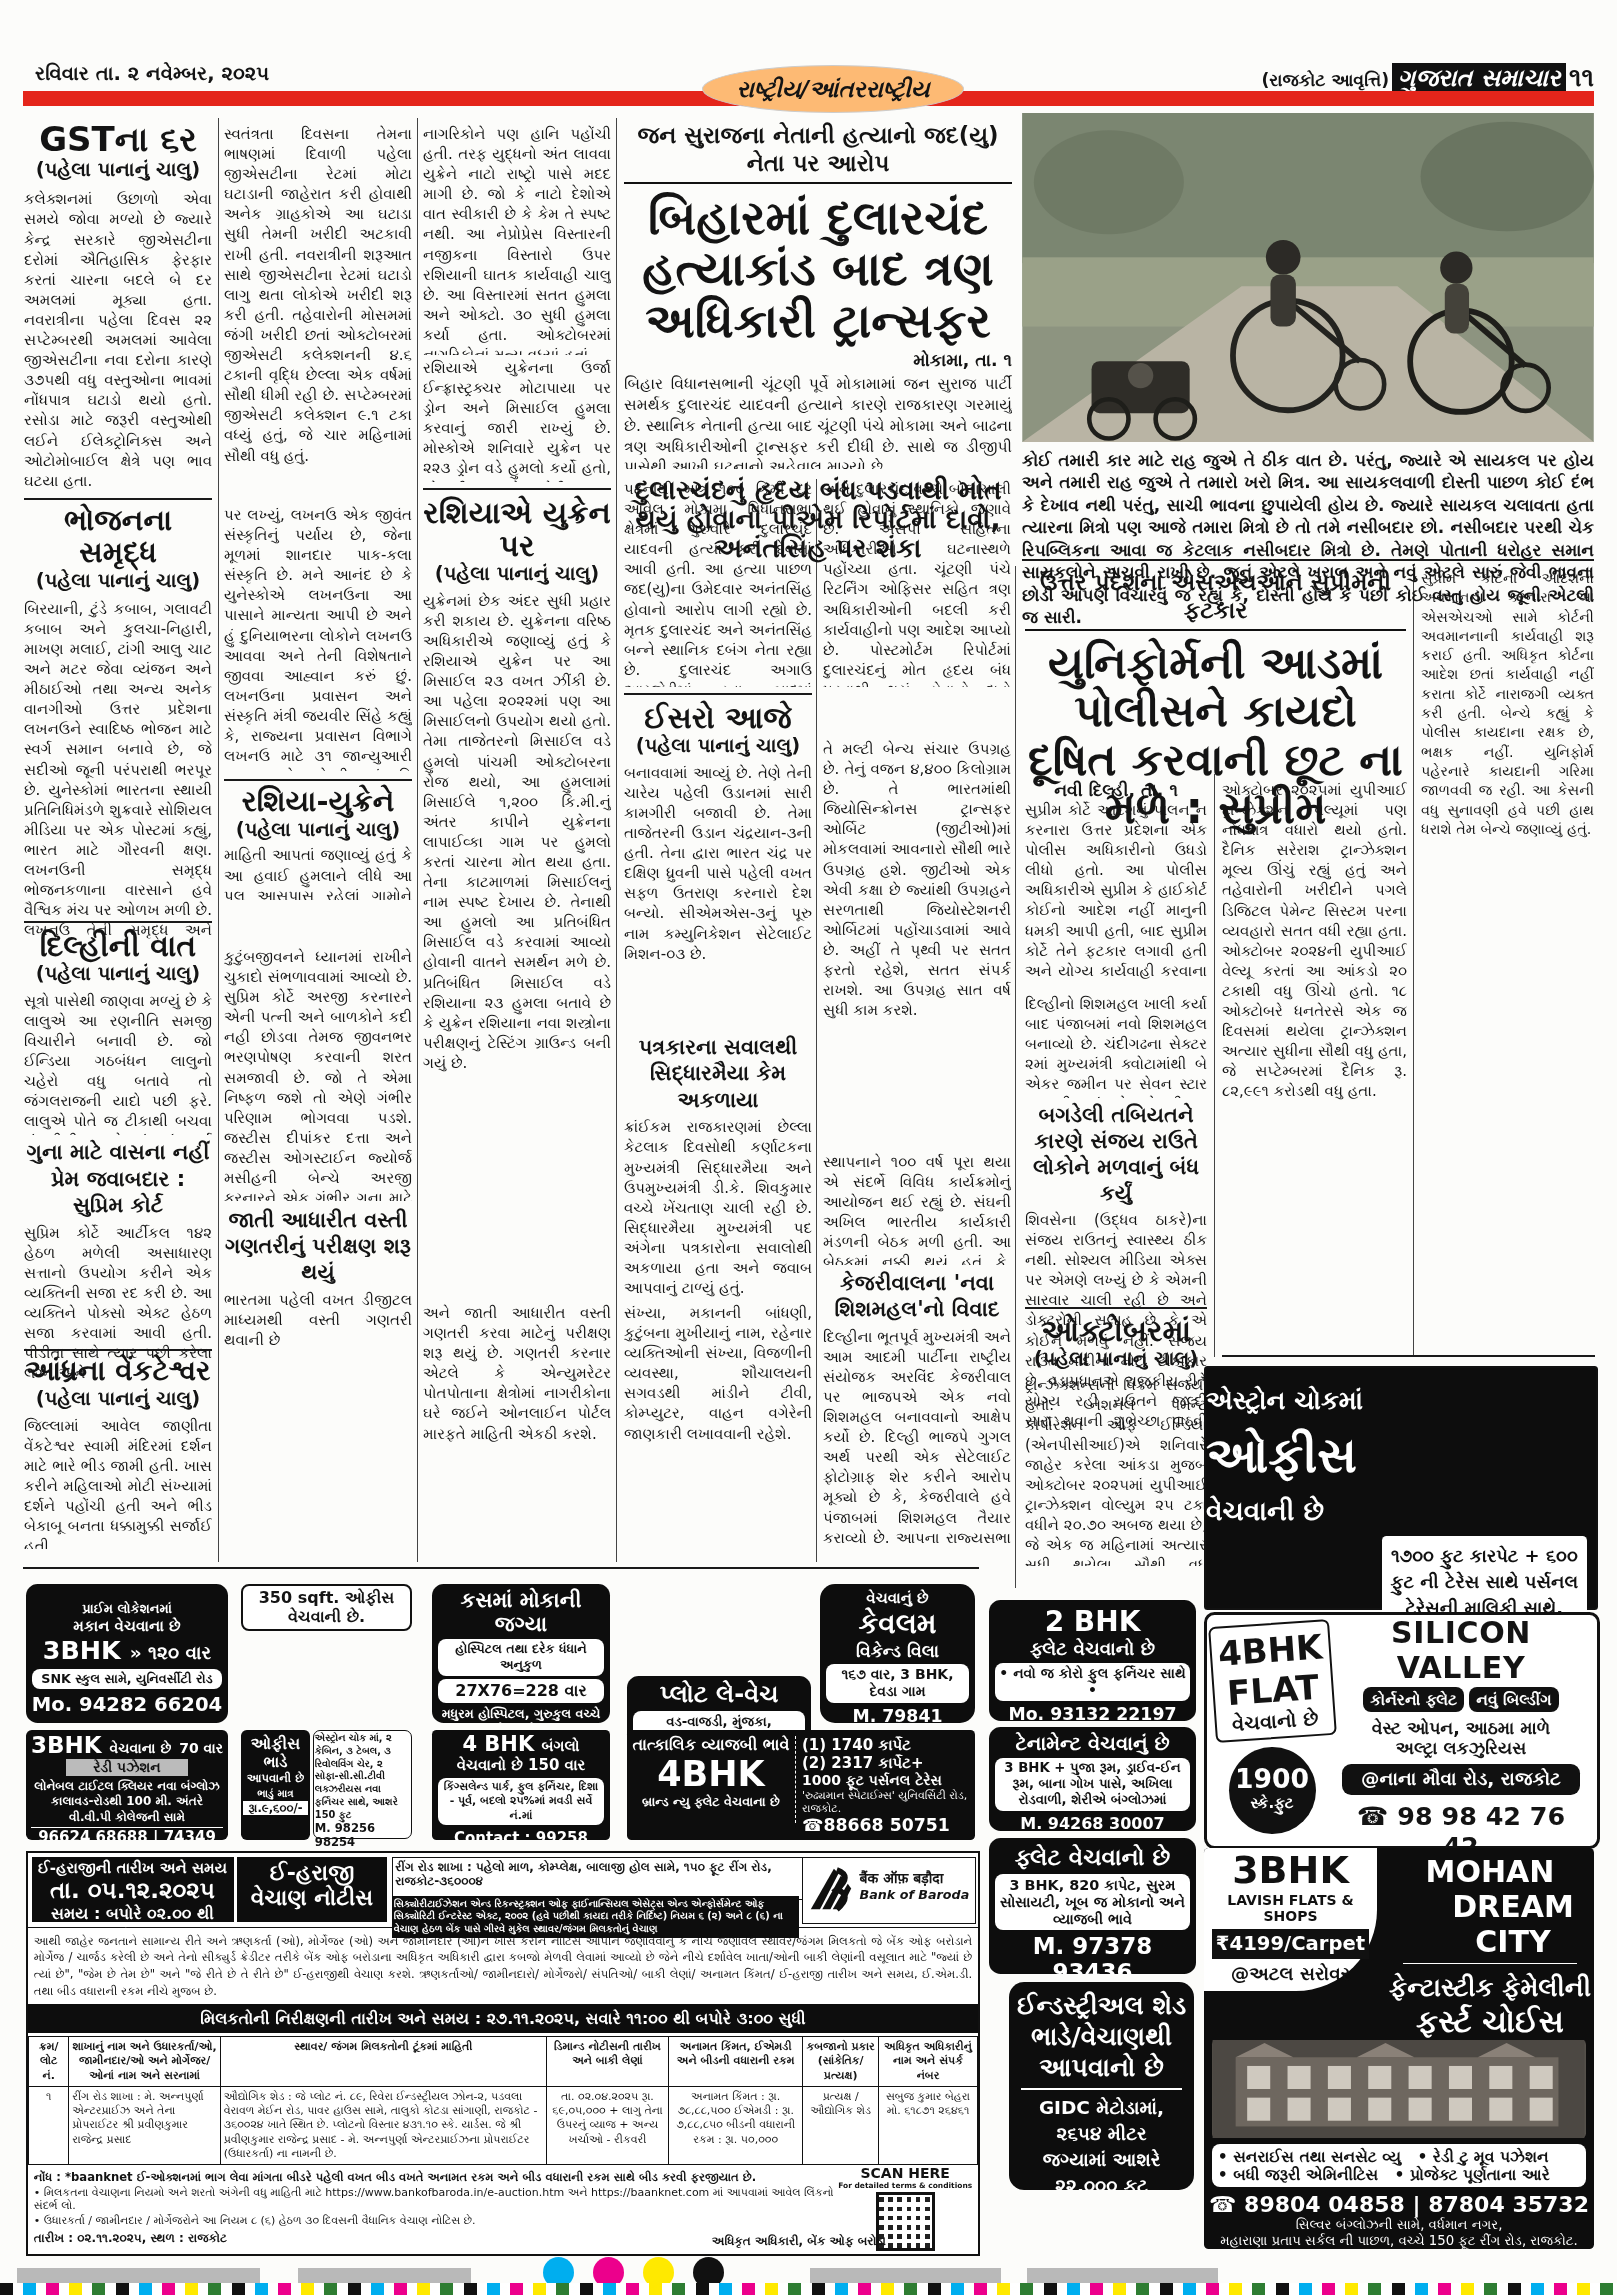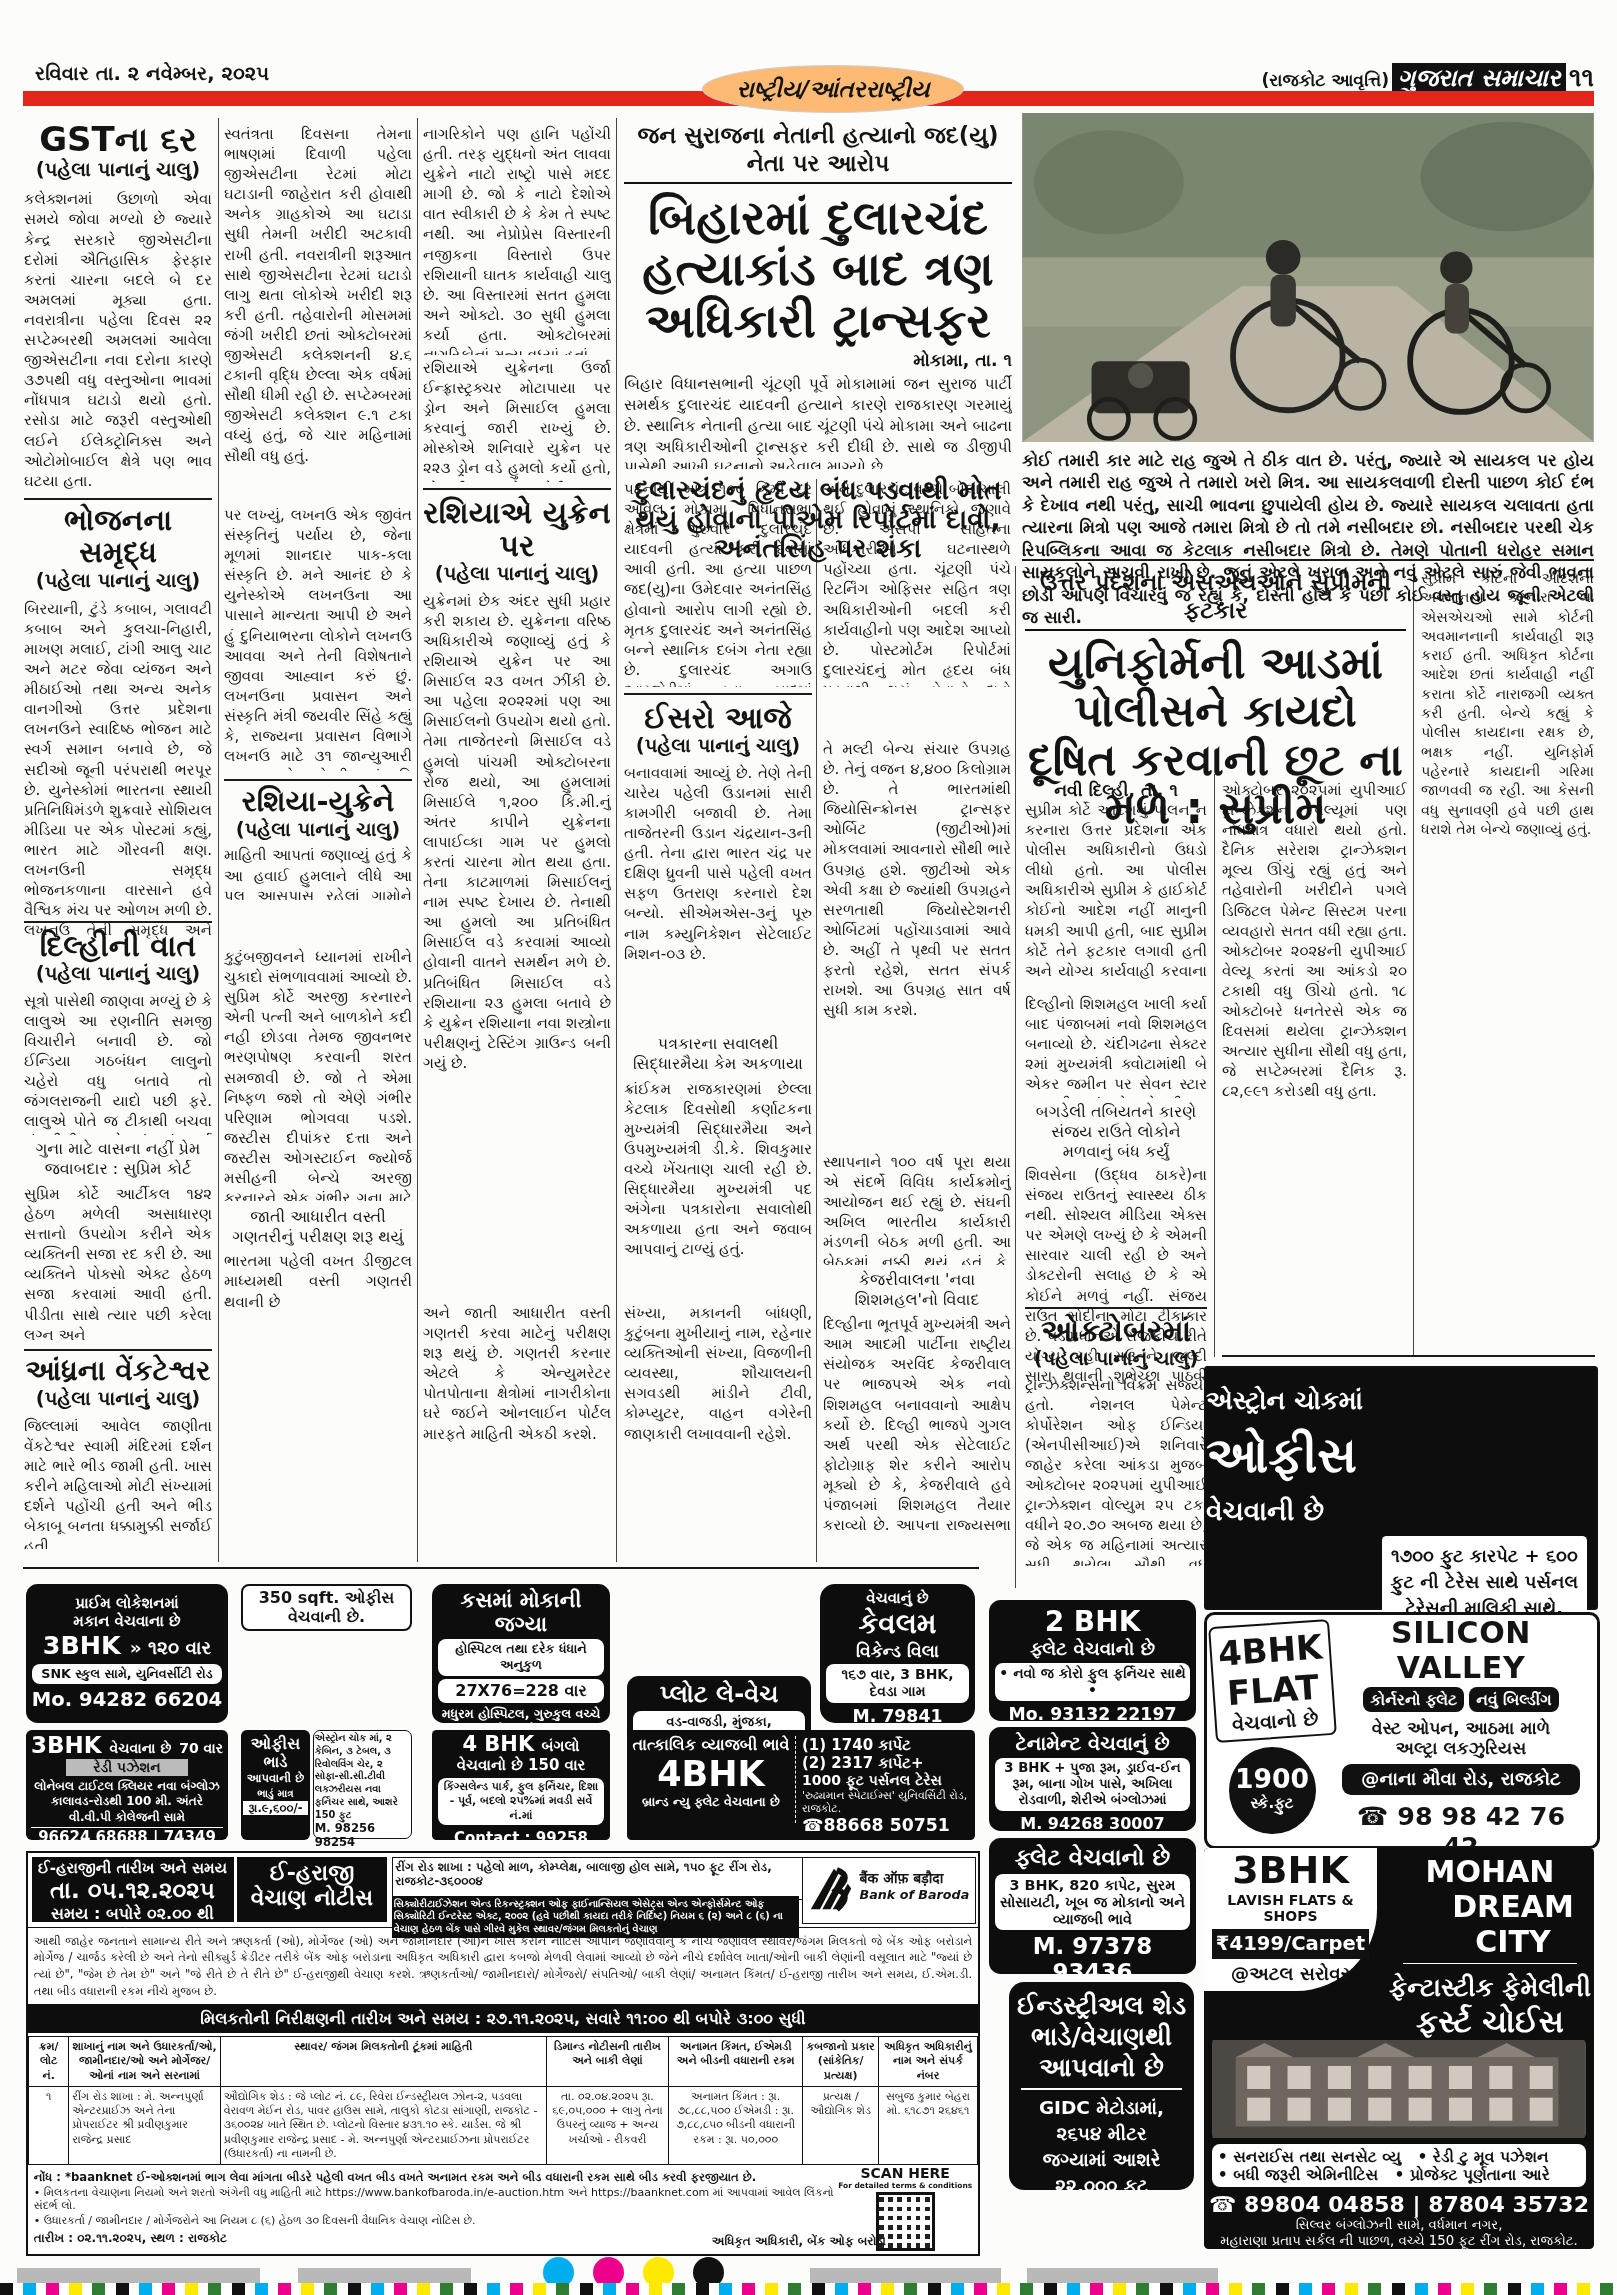--- a/index.html
+++ b/index.html
@@ -1,21 +1,21 @@
 <!DOCTYPE html>
 <html style="font-size:9.2px"><head>
 <meta charset="utf-8">
 <style>
   html,body{margin:0;padding:0;background:#d8d6d0;}
   .page{position:relative;width:1617px;height:2295px;background:#fcfcfa;font-family:"DejaVu Sans",sans-serif;color:#141414;overflow:hidden;}
   .abs{position:absolute;}
   .j{text-align:justify;font-size:15px;line-height:1.34;overflow:hidden;}
   .hl{font-weight:bold;text-align:center;line-height:1.1;}
   .cont{font-weight:bold;text-align:center;font-size:19.6px;}
-  .sub{font-weight:normal;text-align:center;font-size:16px;line-height:1.25;}
+  .sub{font-weight:bold;text-align:center;font-size:21px;line-height:1.25;}
   .kick{font-weight:bold;text-align:center;font-size:23px;border-bottom:2.9px solid #111;padding-bottom:4.6px;line-height:1.2;}
   .dateline{font-weight:bold;text-align:right;font-size:17.3px;}
   .vr{width:1.2px;background:#444;}
   .hr{height:1.7px;background:#1a1a1a;}
   .redbar{background:#e4251b;}
   .badge{background:#fdba74;border-radius:50%;font-weight:bold;font-style:italic;text-align:center;}
   .blk{background:#0d0d0d;color:#fff;border-radius:11.6px;text-align:center;overflow:hidden;}
   .wpill{background:#fff;color:#111;border-radius:8px;margin:3.5px 5.8px;padding:2.3px 3.5px;}
   .notice{border:2.3px solid #111;background:#fff;}
   .ntab{border-collapse:collapse;width:100%;table-layout:fixed;}
@@ -291,21 +291,21 @@
   <div class="abs blk" style="left:1009px;top:1982px;width:185px;height:208px;border-radius:15px;">
     <div style="font-size:25.4px;font-weight:bold;margin-top:8px;">ઈન્ડસ્ટ્રીઅલ શેડ</div>
     <div style="font-size:25.4px;font-weight:bold;">ભાડે/વેચાણથી</div>
     <div style="font-size:25.4px;font-weight:bold;border-bottom:2.3px solid #fff;padding-bottom:4.6px;margin:0 11.6px;">આપવાનો છે</div>
     <div style="font-size:18.5px;font-weight:bold;line-height:1.4;padding:5.8px 9.2px;border-bottom:2.3px solid #fff;margin:0 7px;">GIDC મેટોડામાં, ૨૬૫૪ મીટર જગ્યામાં આશરે ૨૨,૦૦૦ ફુટ બાંધકામ સાથેનો શેડ</div>
 
   </div>
 
   <div class="abs hr" style="left:23px;top:1567px;width:956px;"></div>
   <div class="abs blk" style="left:26px;top:1584px;width:202px;height:139px;">
-    <div style="font-size:15px;font-weight:bold;margin-top:10px;">પ્રાઈમ લોકેશનમાં</div>
+    <div style="font-size:13px;font-weight:bold;margin-top:17px;">પ્રાઈમ લોકેશનમાં</div>
     <div style="font-size:15px;font-weight:bold;">મકાન વેચવાના છે</div>
     <div style="font-size:25.4px;font-weight:bold;"><span>3BHK</span> <span style="font-size:18.5px;">» ૧૨૦ વાર</span></div>
     <div class="wpill" style="font-size:12.7px;font-weight:bold;">SNK સ્કુલ સામે, યુનિવર્સીટી રોડ</div>
     <div style="font-size:19.6px;font-weight:bold;">Mo. 94282 66204</div>
   </div>
   <div class="abs" style="left:241px;top:1584px;width:171px;height:139px;">
     <div style="background:#fff;border:2.3px solid #111;border-radius:8px;text-align:center;font-weight:bold;font-size:16px;padding:2.3px;"><span>350 sqft.</span> <span>ઓફીસ વેચવાની છે.</span></div>
   </div>
   <div class="abs blk" style="left:432px;top:1584px;width:178px;height:139px;">
     <div style="font-size:21px;font-weight:bold;margin-top:3.5px;"><span>કસમાં</span> <span>મોકાની જગ્યા</span></div>

